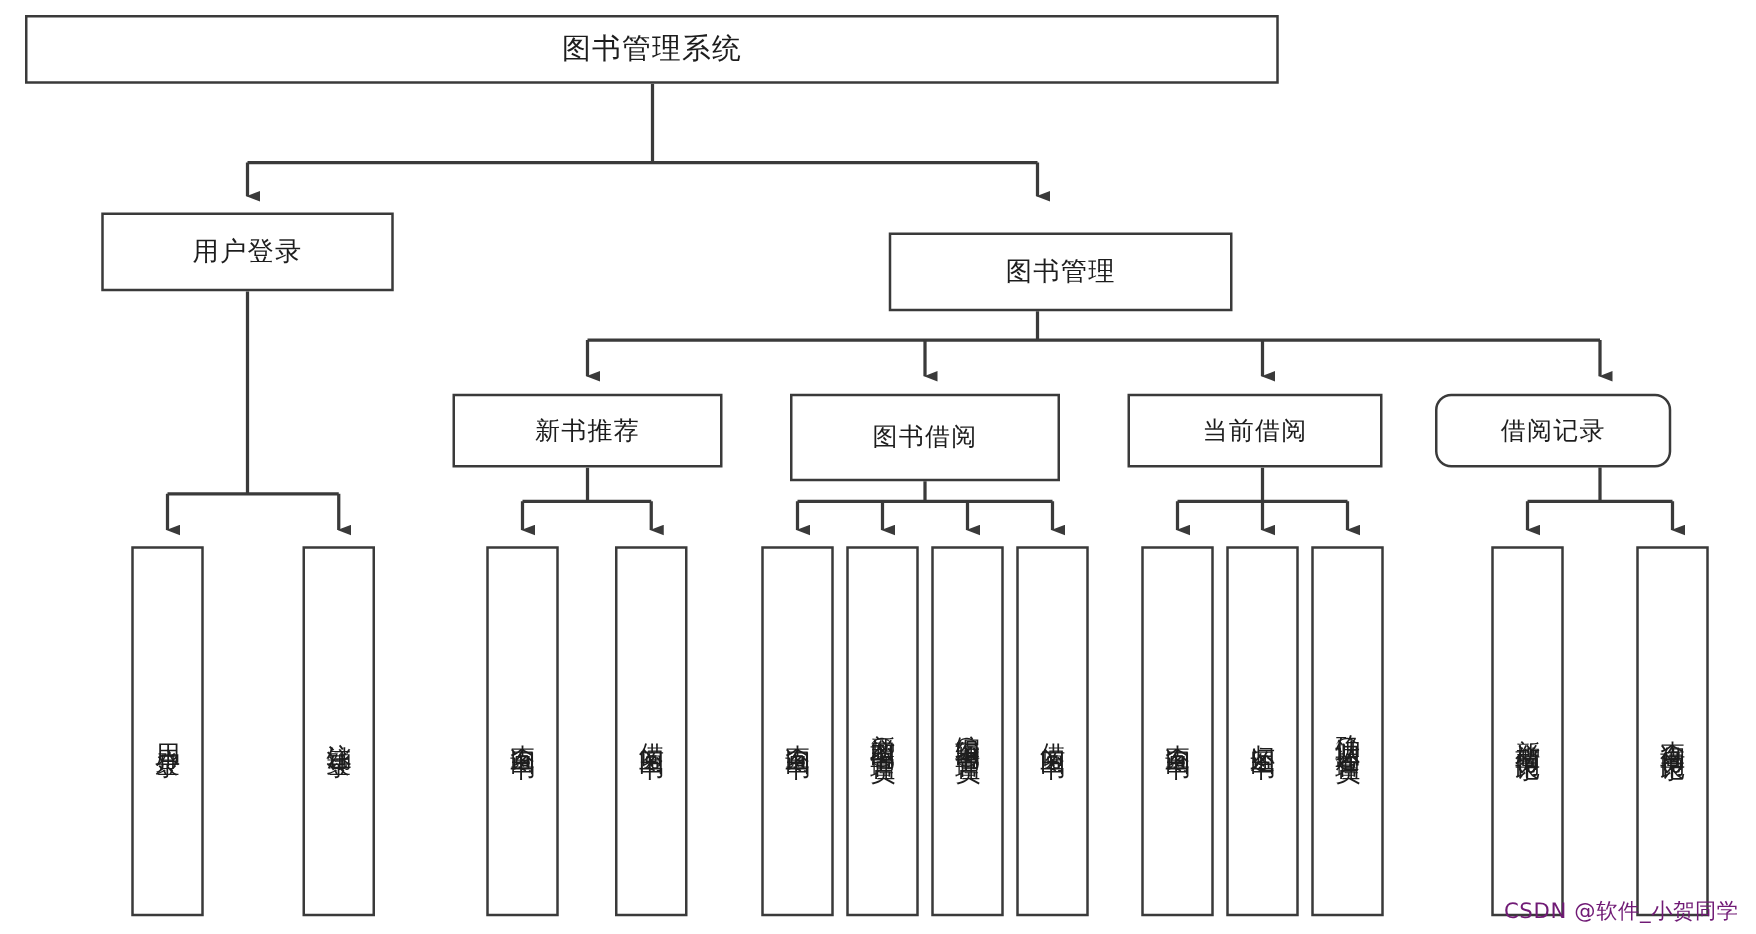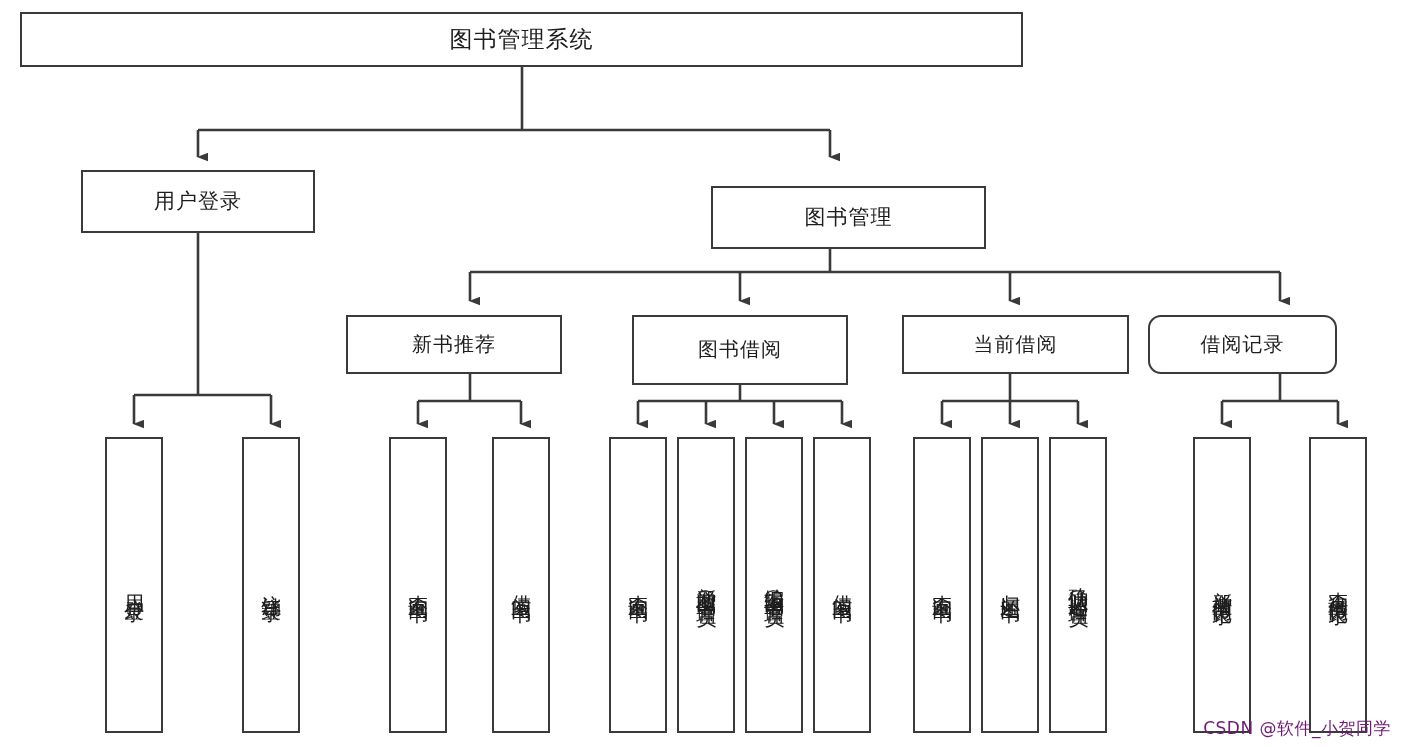--- a/index.html
+++ b/index.html
@@ -133,27 +133,27 @@
     <span>图书管理系统</span>
   </div>
 
   <div class="node level2" style="left:81px; top:170px; width:234px; height:63px;">
     <span>用户登录</span>
   </div>
   <div class="node level2" style="left:711px; top:170px; width:275px; height:63px;margin-top:16px;">
     <span>图书管理</span>
   </div>
 
-  <div class="node level3" style="left:346px; top:315px; width:216px; height:59px;text-align:center;">
+  <div class="node level3" style="left:362px; top:315px; width:216px; height:59px;text-align:center;">
     <span>新书推荐</span>
   </div>
   <div class="node level3" style="left:632px; top:315px; width:216px; height:70px;">
     <span>图书借阅</span>
   </div>
-  <div class="node level3" style="left:902px; top:315px; width:227px; height:59px;">
+  <div class="node level3" style="left:902px; top:315px; width:204px; height:59px;">
     <span>当前借阅</span>
   </div>
   <div class="node level3" style="left:1148px; top:315px; width:189px; height:59px;border-radius:13px;">
     <span>借阅记录</span>
   </div>
 
   <div class="node leaf" style="left:105px; top:437px; width:58px; height:296px;">
     <span>用户登录</span>
   </div>
   <div class="node leaf" style="left:242px; top:437px; width:58px; height:296px;">

